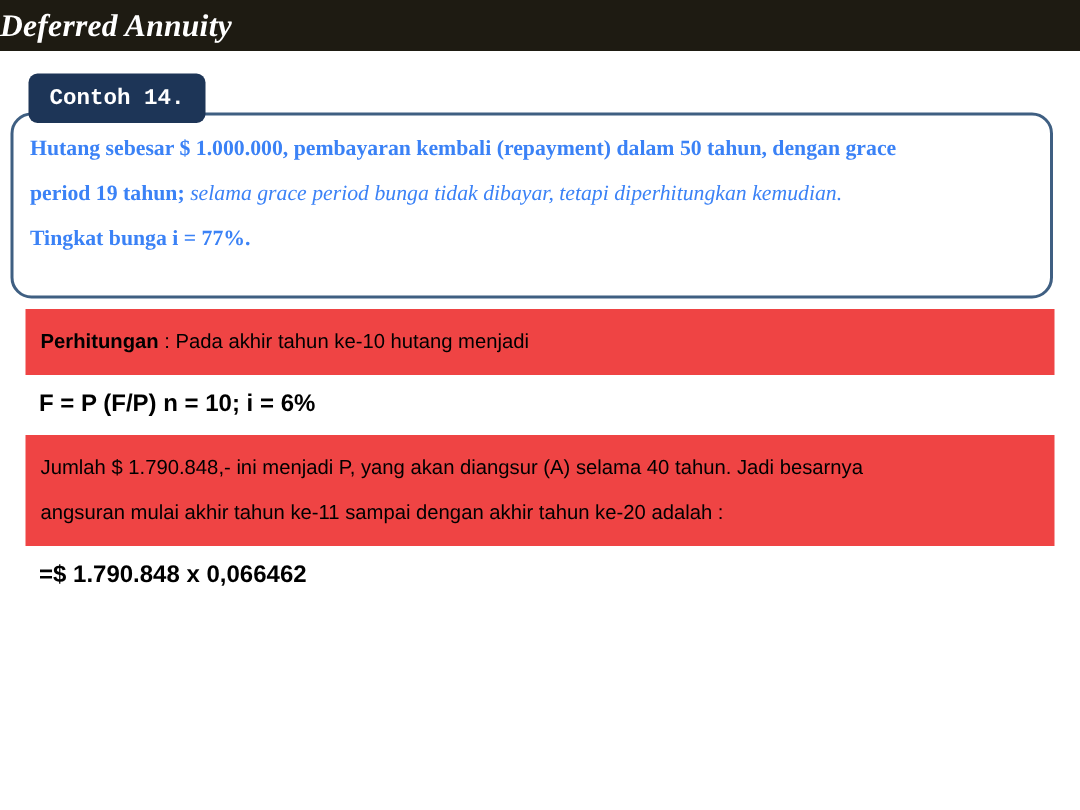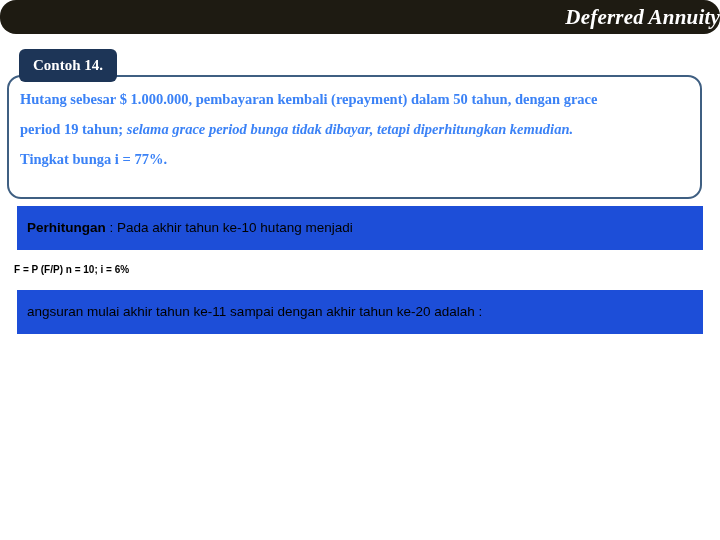--- a/index.html
+++ b/index.html
@@ -19,22 +19,21 @@
   
   .header-bar {
     position: absolute;
     left: 0;
     top: 0;
     width: 720px;
     height: 34px;
     background: #1e1b12;
     display: flex;
     align-items: center;
-    justify-content: flex-end;
-    border-radius: 16px;
+    justify-content: flex-start;
   }
   .header-title {
     color: #ffffff;
     font-family: "Liberation Serif", "DejaVu Serif", serif;
     font-style: italic;
     font-weight: bold;
     font-size: 21px;
     letter-spacing: 0.2px;
     white-space: nowrap;
   }
@@ -65,21 +64,21 @@
     height: 33px;
     padding: 0 14px 0 14px;
     background: #1d3557;
     border-radius: 6px 6px 6px 6px;
     display: flex;
     align-items: center;
     z-index: 3;
   }
   .callout-tab-label {
     color: #ffffff;
-    font-family: Liberation Serif, serif;
+    font-family: Liberation Mono, monospace;
     font-weight: bold;
     font-size: 15px;
     white-space: nowrap;
   }
   .callout-body {
     position: absolute;
     left: 20px;
     top: 50px;
     width: 676px;
     z-index: 2;
@@ -89,55 +88,55 @@
     font-size: 14.5px;
     color: #3b82f6;
     line-height: 30px;
     white-space: nowrap;
   }
   .cl-bold {
     font-weight: bold;
   }
   .cl-italic {
     font-style: italic;
-    font-weight: bold;
+    font-weight: normal;
   }
 
   
   .content {
     position: absolute;
     left: 0;
     top: 206px;
     width: 720px;
   }
   .band {
-    background: #1d4ed8;
+    background: #ef4444;
     margin: 0 17px 0 17px;
     padding: 7px 0 7px 0;
   }
   .band-line {
     font-family: "Liberation Sans", sans-serif;
     font-size: 13.5px;
     color: #000000;
     line-height: 30px;
     padding-left: 10px;
     white-space: nowrap;
   }
   .band-strong {
     font-weight: bold;
   }
   .formula-group {
     padding: 4px 0 4px 0;
   }
   .formula-line {
     font-family: "Liberation Sans", sans-serif;
-    font-size: 10px;
+    font-size: 16px;
     color: #000000;
     line-height: 32px;
-    padding-left: 14px;
+    padding-left: 26px;
     white-space: nowrap;
   }
   .formula-line .tok-b {
     font-weight: bold;
   }
   .formula-line.underlined .u {
     text-decoration: underline;
     font-weight: bold;
   }
 </style>
@@ -179,19 +178,23 @@
     </div>
   </div>
 
   <div class="formula-group">
     <div class="formula-line">
       <span class="tok-b">F = P (F/P) n = 10; i = 6%</span>
     </div>
   </div>
 
   <div class="band">
+    <div class="band-line">Jumlah $ 1.790.848,- ini menjadi P, yang akan diangsur (A) selama 40 tahun. Jadi besarnya</div>
     <div class="band-line">angsuran mulai akhir tahun ke-11 sampai dengan akhir tahun ke-20 adalah :</div>
   </div>
 
   <div class="formula-group">
+    <div class="formula-line">
+      <span class="tok-b">=$ 1.790.848 x 0,066462</span>
+    </div>
   </div>
 
 </div>
 
 </body></html>

